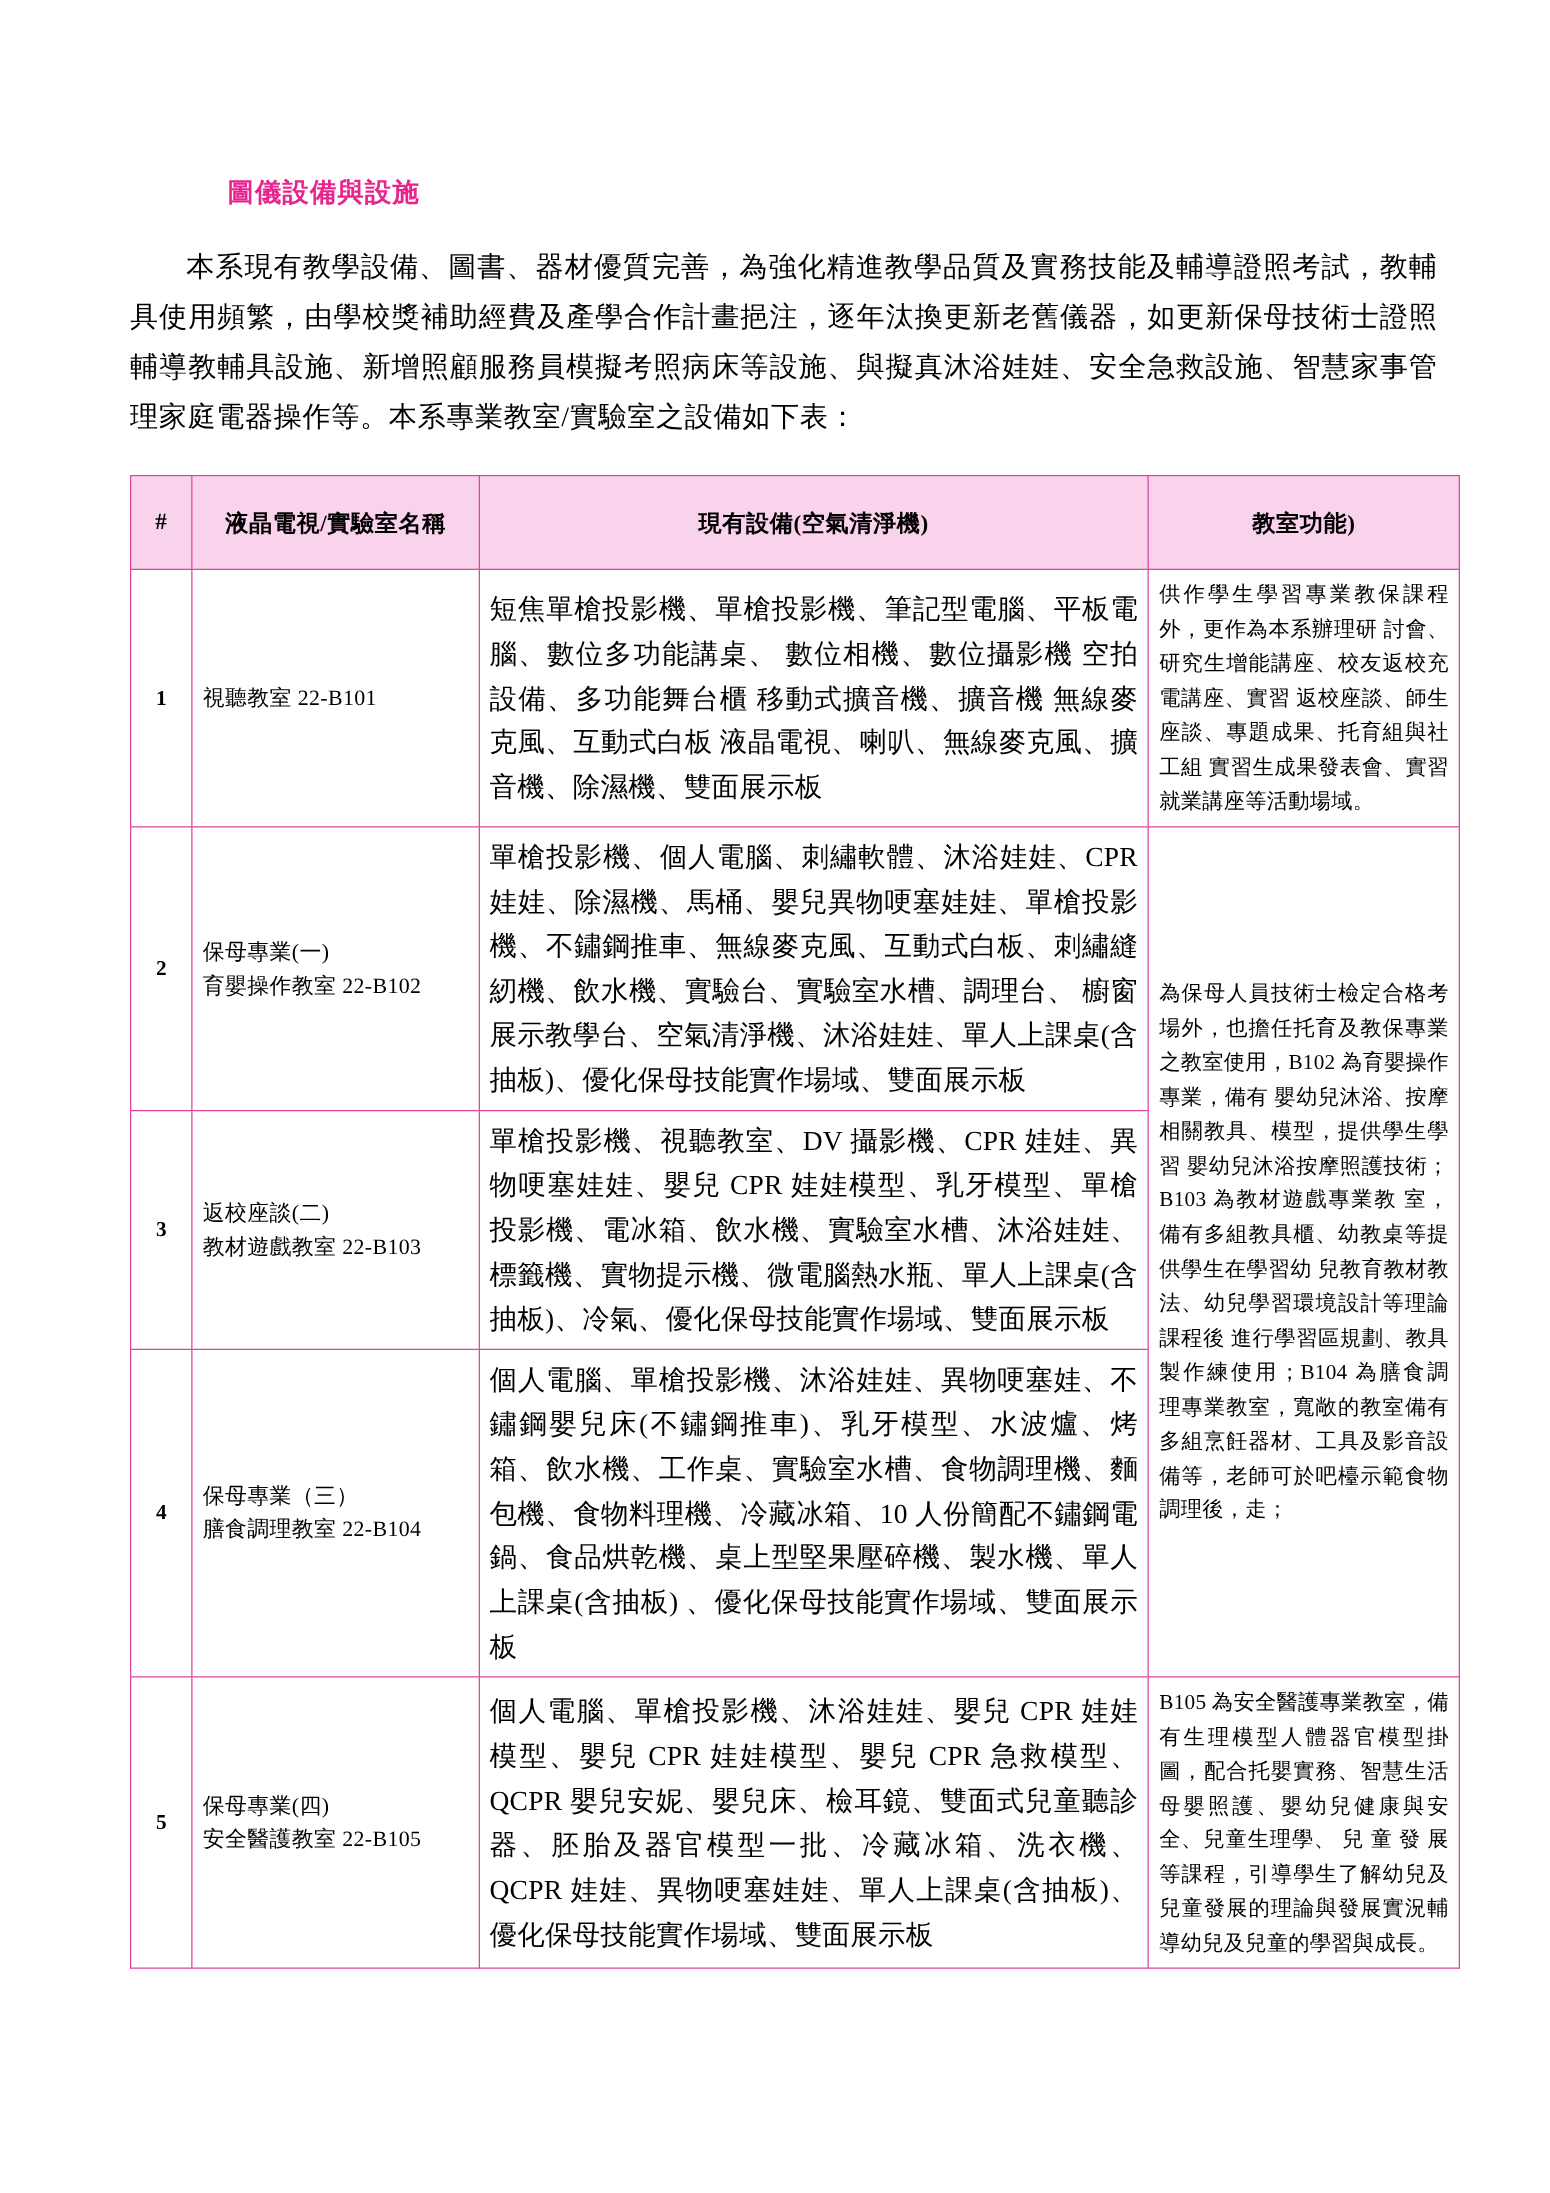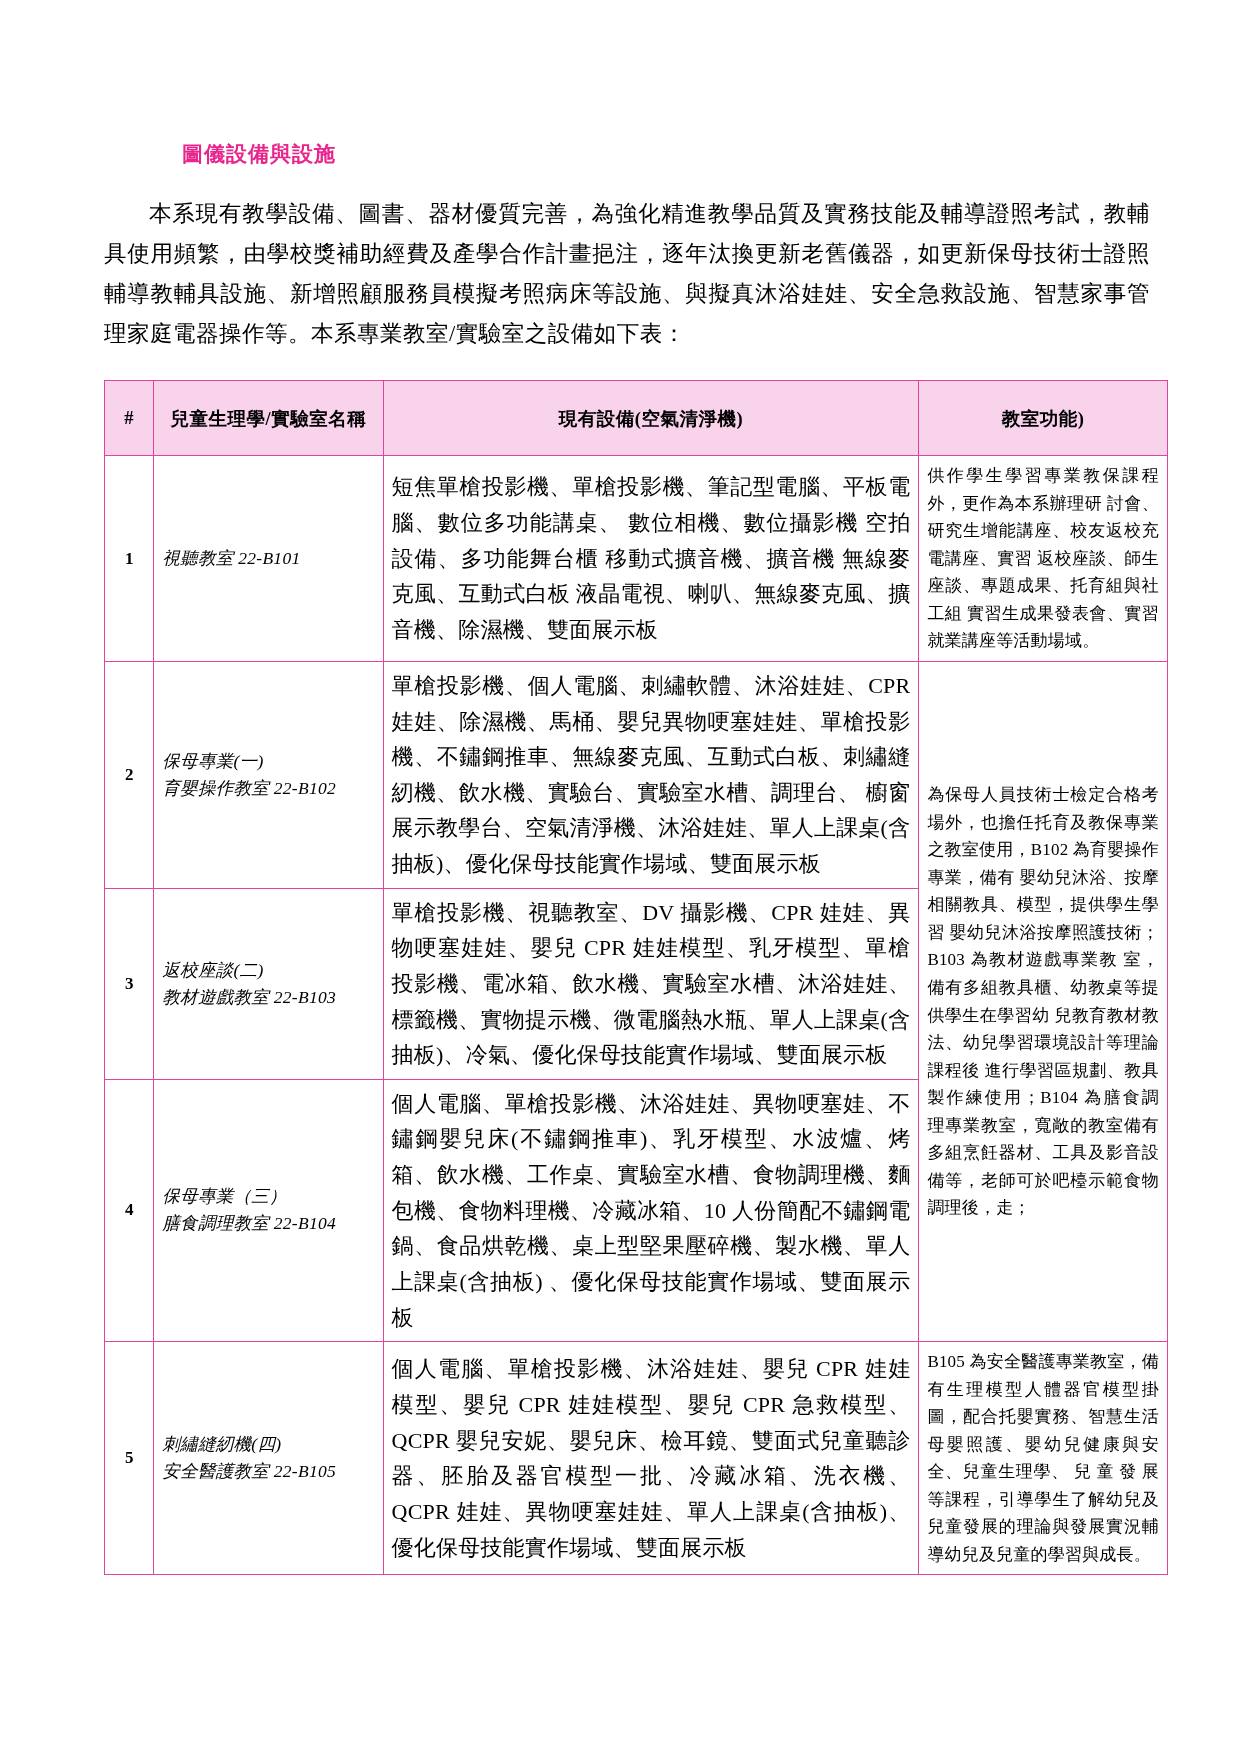--- a/index.html
+++ b/index.html
@@ -71,21 +71,20 @@
 
   td.num {
     text-align: center;
     font-size: 17px;
     font-weight: bold;
   }
   td.name {
     font-size: 17.5px;
     line-height: 1.55;
     letter-spacing: 0.3px;
-    font-style: italic;
   }
   td.equip-list {
     font-size: 22px;
     line-height: 1.62;
     text-align: justify;
     letter-spacing: 0.2px;
   }
   td.func {
     font-size: 17px;
     line-height: 1.62;
@@ -108,21 +107,21 @@
     <table class="equip">
       <colgroup>
         <col class="col-num">
         <col class="col-name">
         <col class="col-equip">
         <col class="col-func">
       </colgroup>
       <thead>
         <tr>
           <th>#</th>
-          <th>兒童生理學/實驗室名稱</th>
+          <th>液晶電視/實驗室名稱</th>
           <th>現有設備(空氣清淨機)</th>
           <th>教室功能)</th>
         </tr>
       </thead>
       <tbody>
 
         <tr>
           <td class="num">1</td>
           <td class="name">視聽教室 22-B101</td>
           <td class="equip-list">短焦單槍投影機、單槍投影機、筆記型電腦、平板電腦、數位多功能講桌、 數位相機、數位攝影機 空拍設備、多功能舞台櫃 移動式擴音機、擴音機 無線麥克風、互動式白板 液晶電視、喇叭、無線麥克風、擴音機、除濕機、雙面展示板</td>
@@ -153,21 +152,21 @@
           <td class="name">
             <div>保母專業（三）</div>
             <div>膳食調理教室 22-B104</div>
           </td>
           <td class="equip-list">個人電腦、單槍投影機、沐浴娃娃、異物哽塞娃、不鏽鋼嬰兒床(不鏽鋼推車)、乳牙模型、水波爐、烤箱、飲水機、工作桌、實驗室水槽、食物調理機、麵包機、食物料理機、冷藏冰箱、10 人份簡配不鏽鋼電鍋、食品烘乾機、桌上型堅果壓碎機、製水機、單人上課桌(含抽板) 、優化保母技能實作場域、雙面展示板</td>
         </tr>
 
         <tr>
           <td class="num">5</td>
           <td class="name">
-            <div>刺繡縫紉機(四)</div>
+            <div>保母專業(四)</div>
             <div>安全醫護教室 22-B105</div>
           </td>
           <td class="equip-list">個人電腦、單槍投影機、沐浴娃娃、嬰兒 CPR 娃娃模型、嬰兒 CPR 娃娃模型、嬰兒 CPR 急救模型、QCPR 嬰兒安妮、嬰兒床、檢耳鏡、雙面式兒童聽診器、胚胎及器官模型一批、冷藏冰箱、洗衣機、QCPR 娃娃、異物哽塞娃娃、單人上課桌(含抽板)、優化保母技能實作場域、雙面展示板</td>
           <td class="func">B105 為安全醫護專業教室，備有生理模型人體器官模型掛圖，配合托嬰實務、智慧生活母嬰照護、嬰幼兒健康與安全、兒童生理學、 兒 童 發 展 等課程，引導學生了解幼兒及兒童發展的理論與發展實況輔 導幼兒及兒童的學習與成長。</td>
         </tr>
 
       </tbody>
     </table>
 
   </div>

